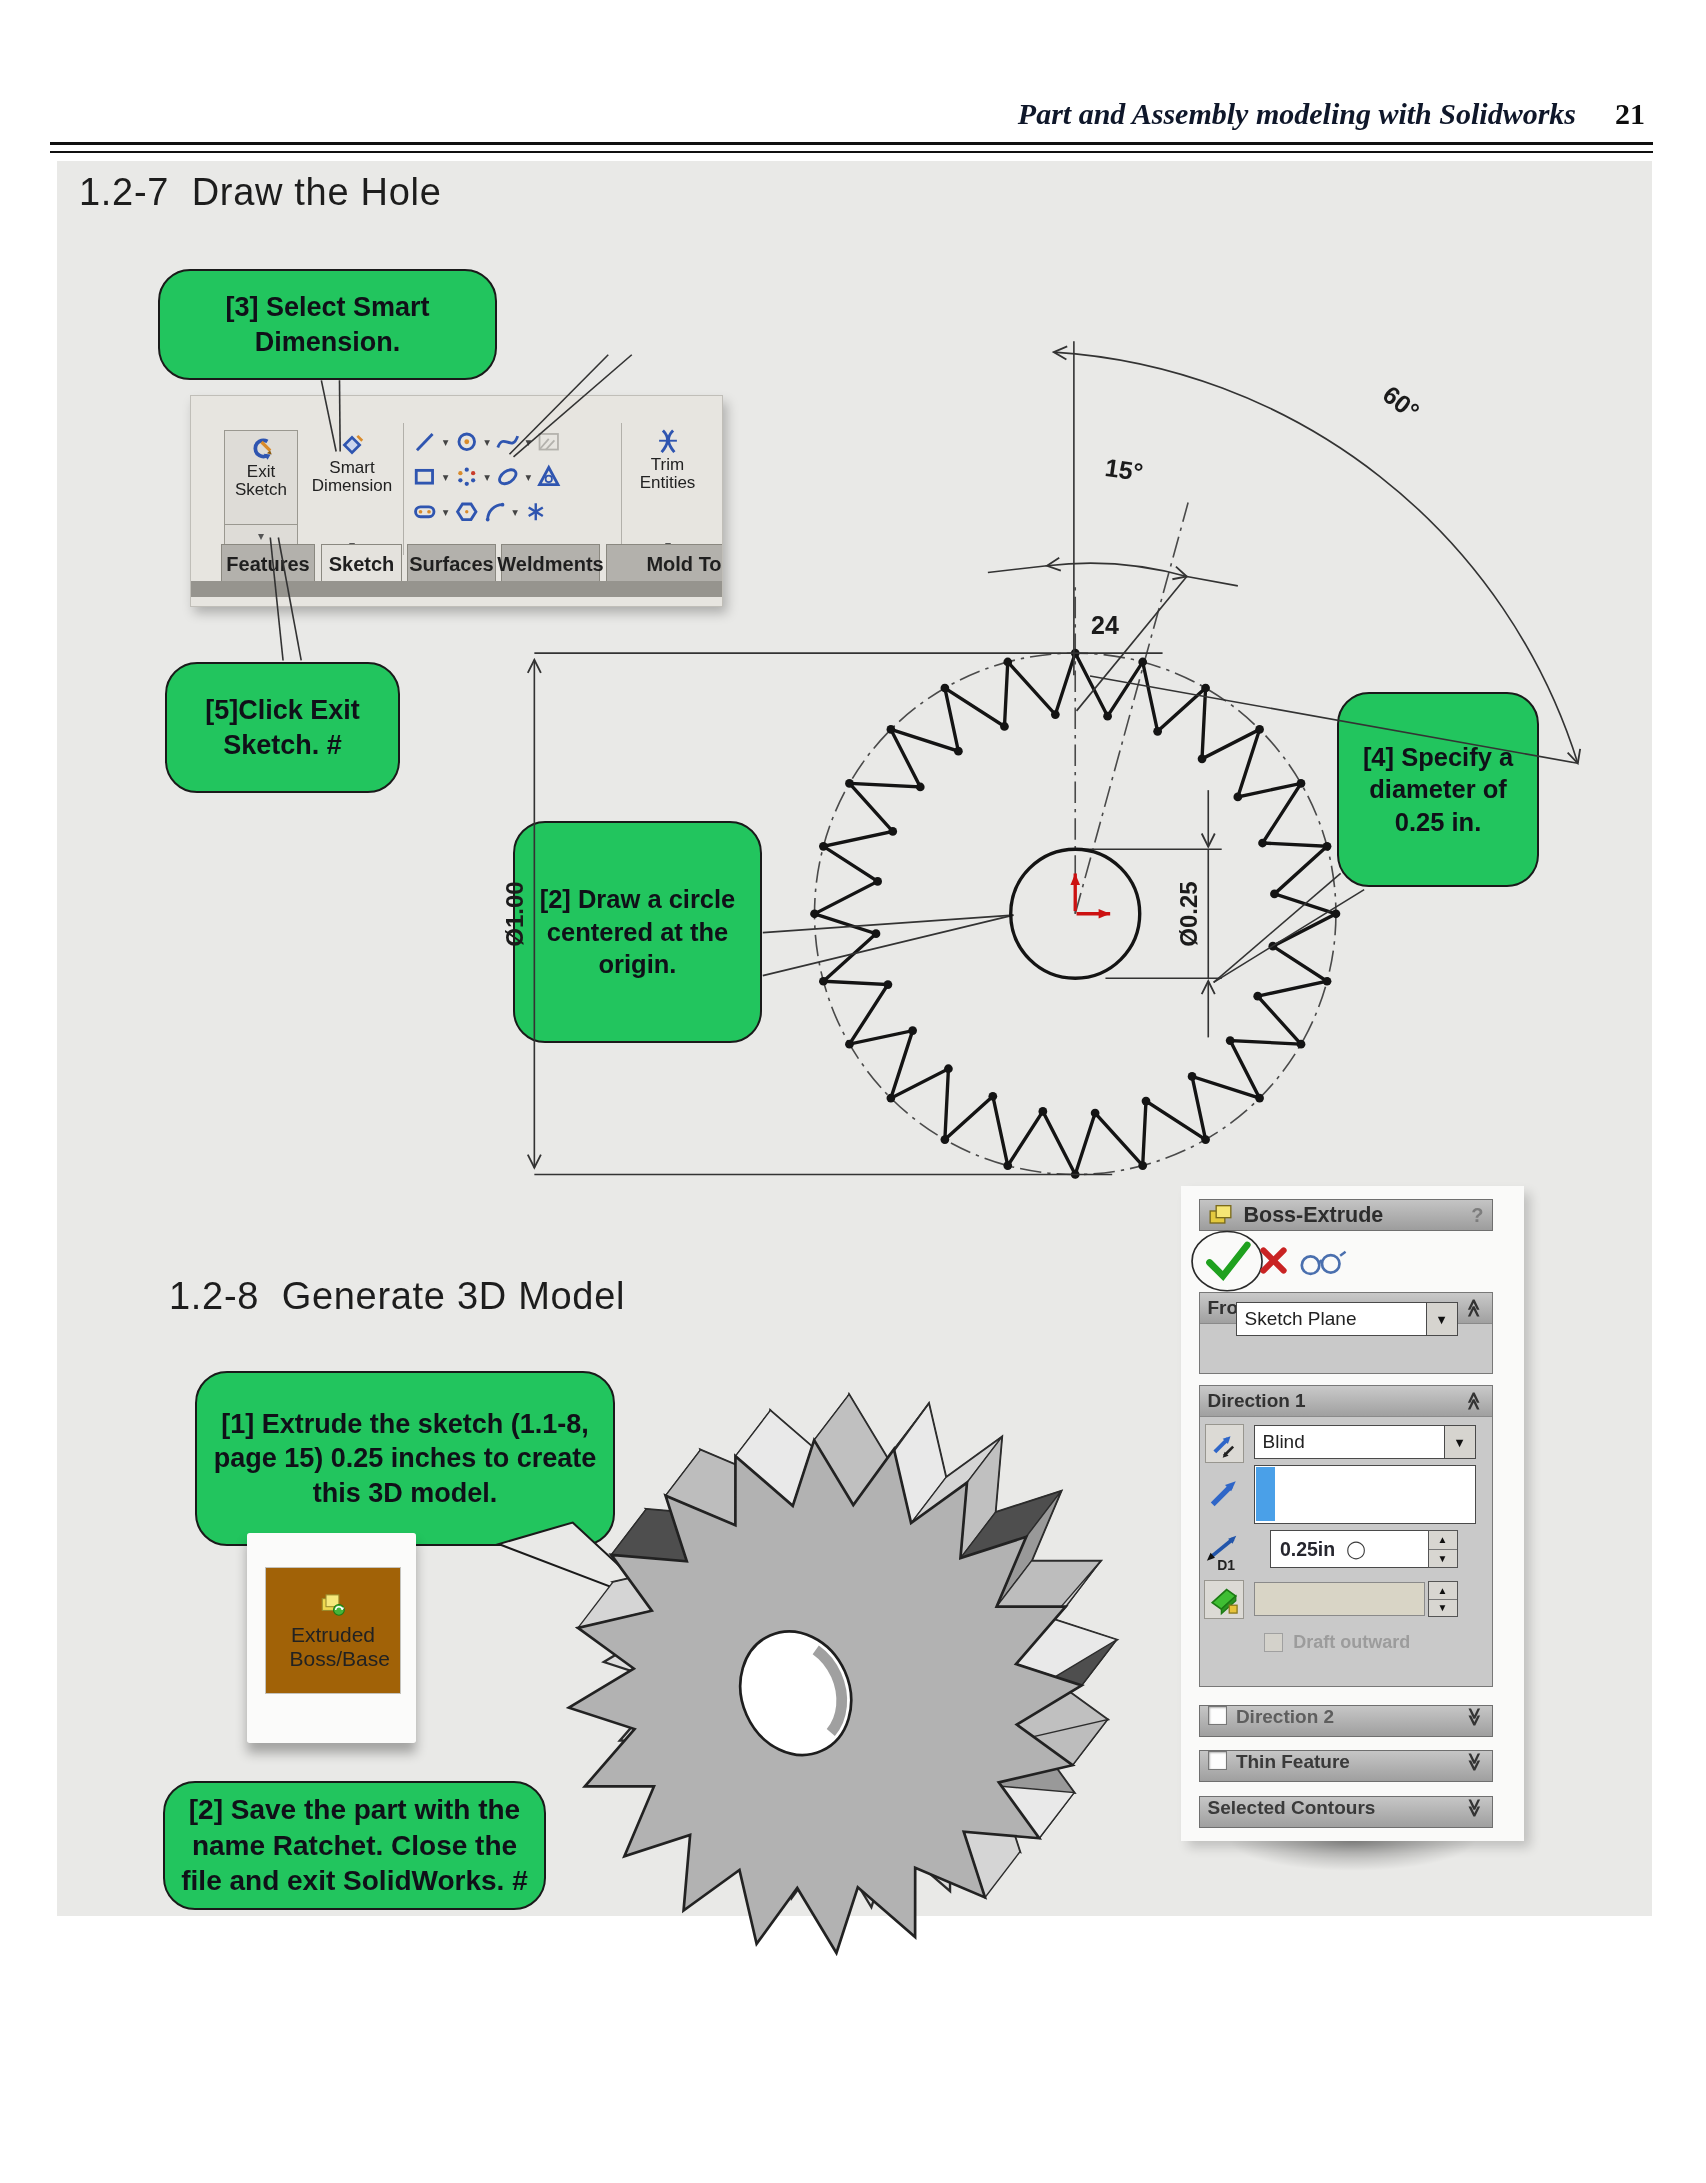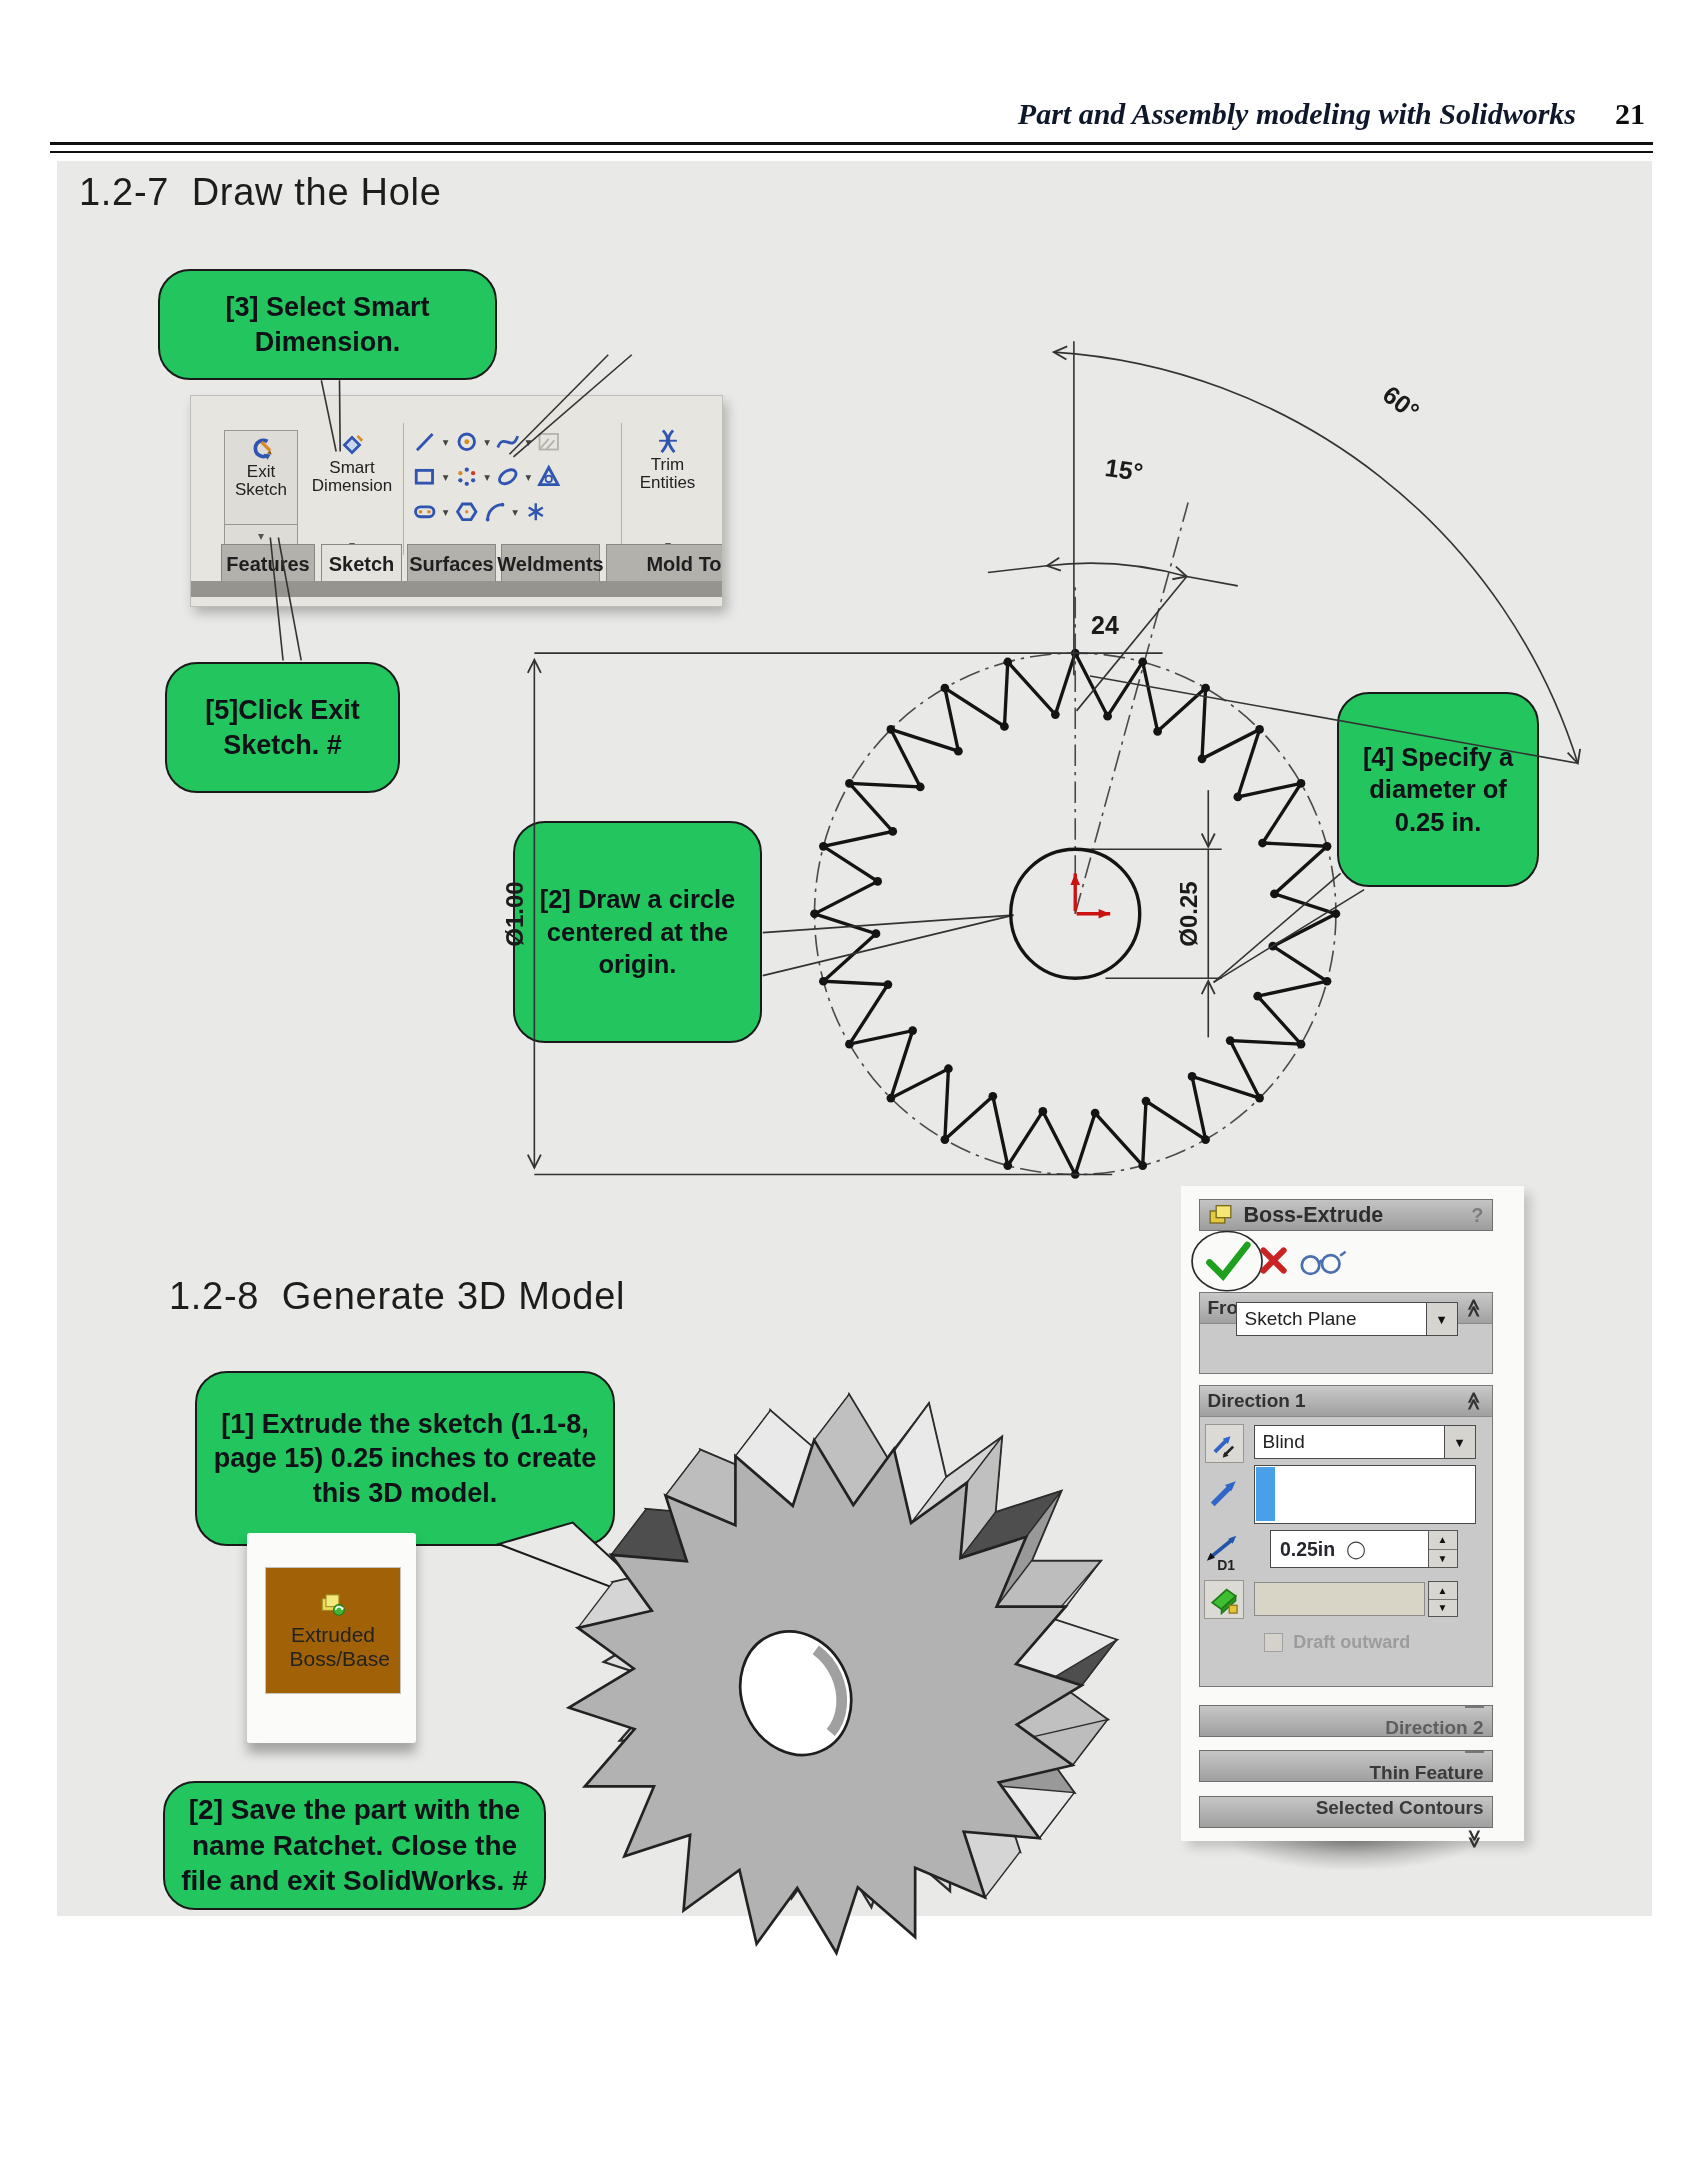--- a/index.html
+++ b/index.html
@@ -78,21 +78,21 @@
   .combo{position:absolute;display:flex;background:#fff;border:1.3px solid #4a4a4a;box-sizing:border-box;align-items:stretch;}
   .combo .val{flex:1;display:flex;align-items:center;padding-left:8px;font-size:19px;color:#222;white-space:nowrap;overflow:hidden;}
   .combo .cbtn{width:30px;background:#d6d4cf;border-left:1.3px solid #4a4a4a;display:flex;align-items:center;justify-content:center;font-size:12.8px;color:#111;}
   .spin{position:absolute;display:flex;flex-direction:column;border:1.3px solid #555;background:#d8d6d1;box-sizing:border-box;}
   .spin>div{flex:1;display:flex;align-items:center;justify-content:center;font-size:10px;color:#111;}
   .spin>div:first-child{border-bottom:1.3px solid #777;}
   .cb{width:19px;height:19px;background:#fdfdfd;border:1.3px solid #777;box-sizing:border-box;
       box-shadow:inset 0.7px 0.7px 2px rgba(0,0,0,0.35);}
   .hbar{position:absolute;left:17.5px;width:294px;height:32px;box-sizing:border-box;
         background:linear-gradient(#c6c6c6,#9f9f9f);border:1.3px solid #6f6f6f;
-        display:flex;align-items:flex-end;gap:9.4px;padding:0 8px;font-size:19px;font-weight:800;color:#3a3a3a;flex-direction:column;}
+        display:flex;align-items:flex-start;gap:9.4px;padding:0 8px;font-size:19px;font-weight:800;color:#3a3a3a;}
   .iconbtn{position:absolute;background:#dcdad5;border:1.3px solid #98968f;box-sizing:border-box;
            display:flex;align-items:center;justify-content:center;}
   #lstbox{position:absolute;left:54px;top:79px;width:222px;height:59px;background:#fff;border:1.3px solid #4a4a4a;box-sizing:border-box;}
   #lstsel{position:absolute;left:1.3px;top:1.3px;width:19px;height:54px;background:#4aa0e8;}
   #depthfield{position:absolute;left:70px;top:144px;width:171px;height:38px;background:#fff;border:1.3px solid #4a4a4a;box-sizing:border-box;
               display:flex;align-items:center;gap:11px;padding-left:9.4px;font-size:19.5px;color:#26262e;font-weight:600;}
   #depthfield .ring{font-size:17.5px;color:#3a3a3a;font-weight:400;}
   #draftfield{position:absolute;left:54px;top:196px;width:171px;height:34px;background:#d9d5c6;border:1.3px solid #8a8a8a;box-sizing:border-box;}
   #draftout{position:absolute;left:64px;top:246px;display:flex;align-items:center;gap:10.8px;
             font-size:18px;color:#9c9c9c;font-weight:600;}

